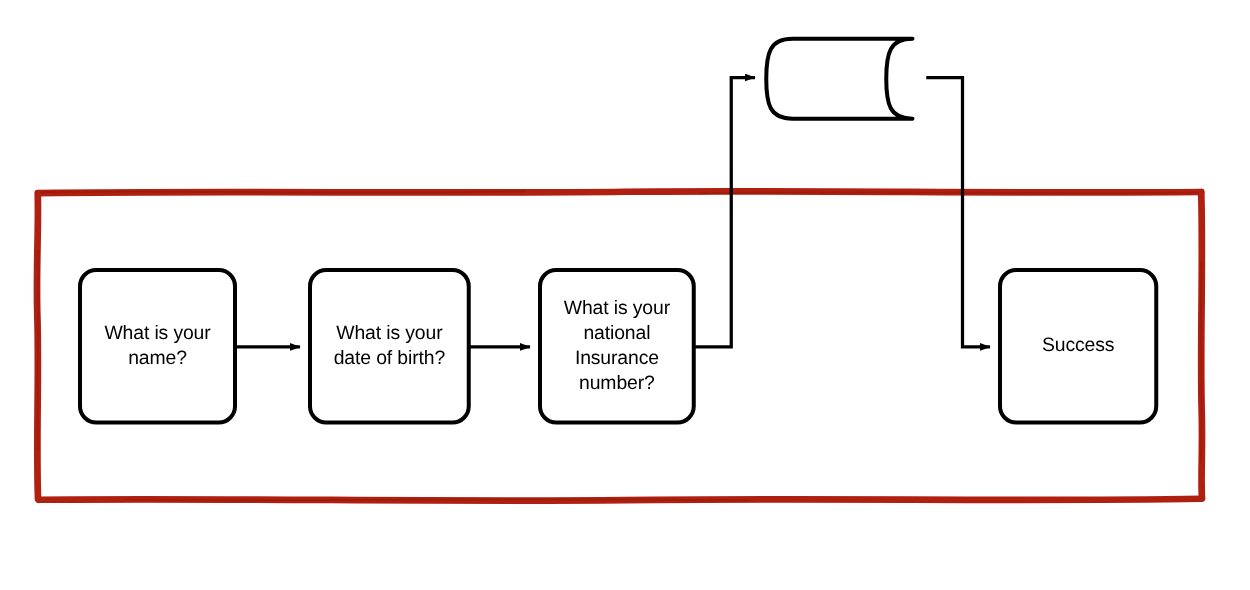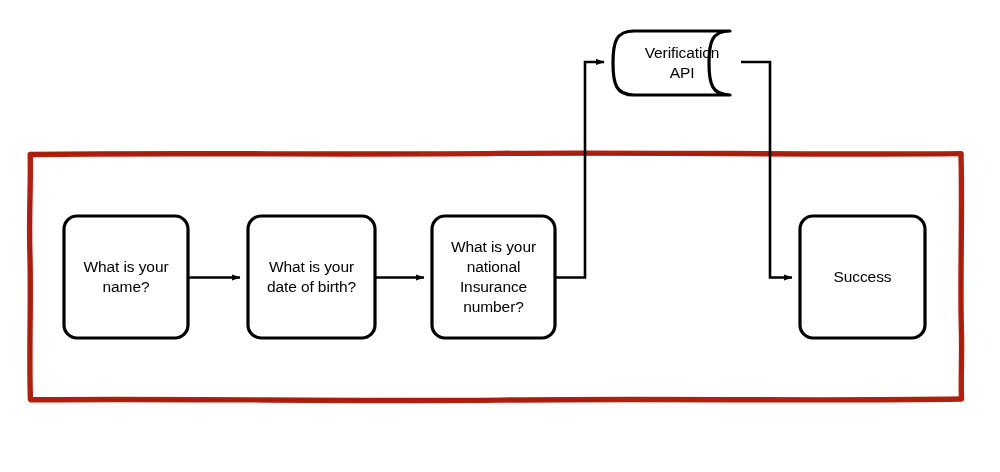--- a/index.html
+++ b/index.html
@@ -107,18 +107,16 @@
 name?</div>
 
   <div class="node-text" style="left:248px; top:216px; width:127px; height:122px;">What is your
 date of birth?</div>
 
   <div class="node-text" style="left:432px; top:216px; width:123px; height:122px;">What is your
 national
 Insurance
 number?</div>
 
-  <div class="node-text" style="left:622px; top:30px; width:120px; height:66px;">Verification
-API</div>
 
   <div class="node-text" style="left:800px; top:216px; width:125px; height:122px;">Success</div>
 
 </div>
 
 </body></html>

